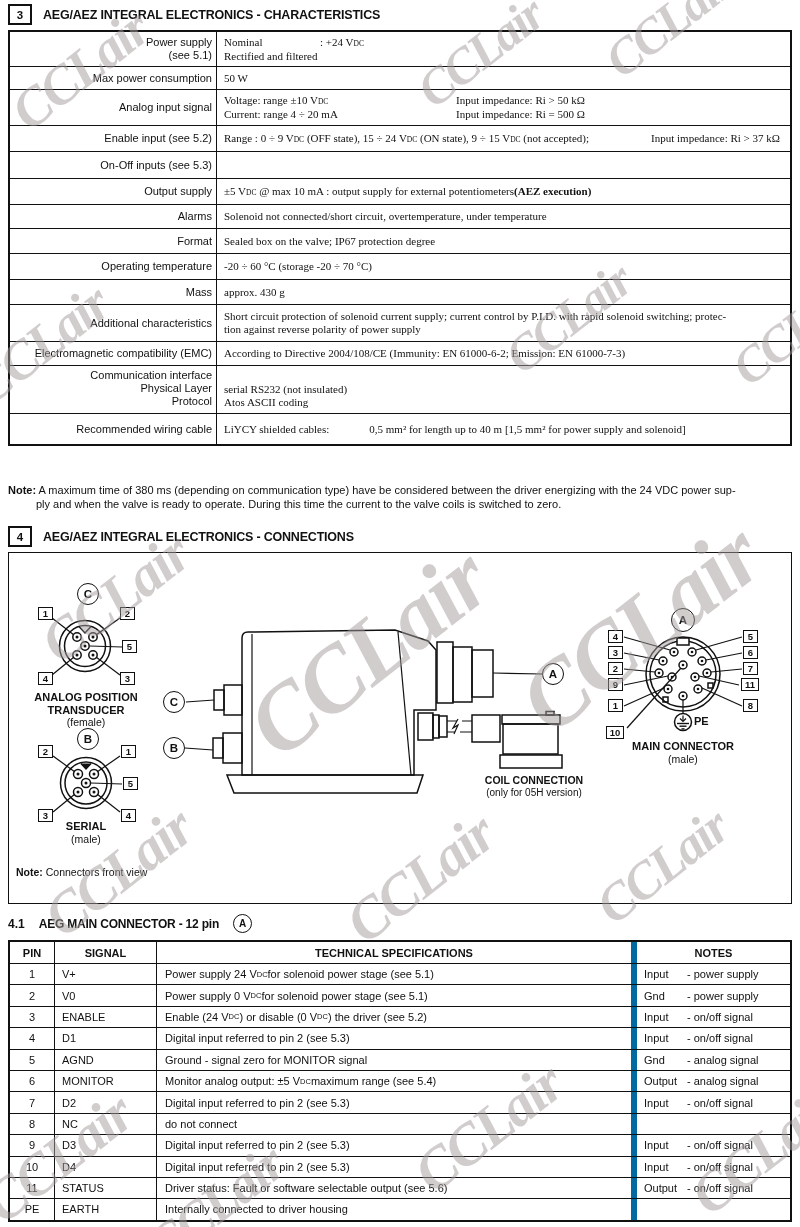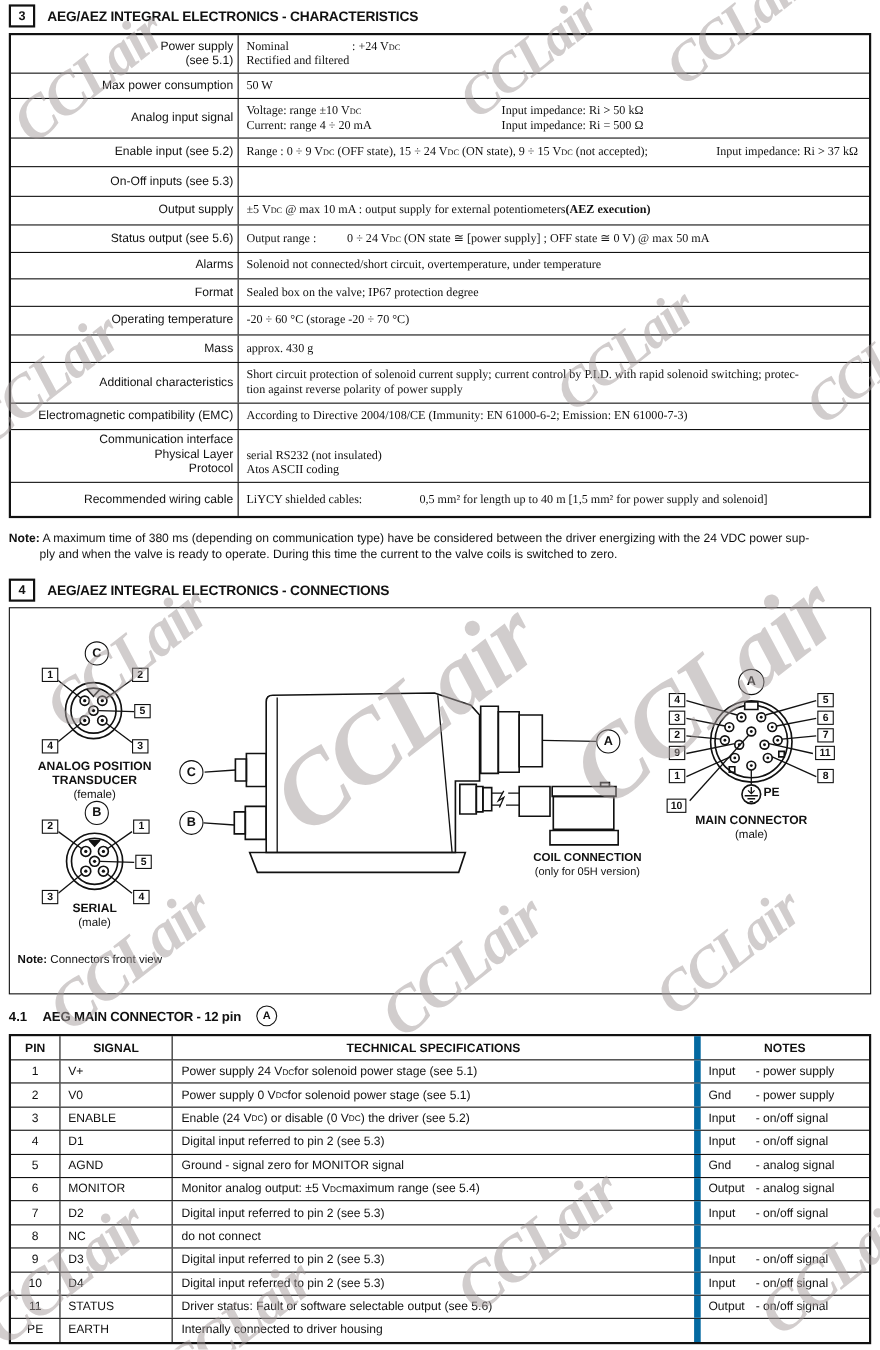--- a/index.html
+++ b/index.html
@@ -163,31 +163,20 @@
       <div class="cl">
           <div>Output supply</div>
         </div>
       <div class="cv">
         <div class="kv">
             <span>±5 V<span class="vs">DC</span> @ max 10 mA : output supply for external potentiometers </span>
             <span class="b">(AEZ execution)</span>
           </div>
       </div>
     </div>
-    <div class="crow" style="height:24px">
-      <div class="cl">
-          <div>Status output (see 5.6)</div>
-        </div>
-      <div class="cv">
-        <div class="kv">
-            <span>Output range :</span>
-            <span style="margin-left:28px">0 ÷ 24 V<span class="vs">DC</span> (ON state ≅  [power supply] ; OFF state ≅  0 V) @ max 50 mA</span>
-          </div>
-      </div>
-    </div>
     <div class="crow" style="height:23px">
       <div class="cl">
           <div>Alarms</div>
         </div>
       <div class="cv">
           <div>Solenoid not connected/short circuit, overtemperature, under temperature</div>
         </div>
     </div>
     <div class="crow" style="height:24px">
       <div class="cl">
@@ -241,21 +230,21 @@
         <div>Atos ASCII coding</div>
       </div>
     </div>
     <div class="crow" style="height:30px">
       <div class="cl">
           <div>Recommended wiring cable</div>
         </div>
       <div class="cv">
         <div class="kv">
             <span>LiYCY shielded cables:</span>
-            <span style="margin-left:52px">0,5 mm² for length up to 40 m [1,5 mm² for power supply and solenoid]</span>
+            <span style="margin-left:40px">0,5 mm² for length up to 40 m [1,5 mm² for power supply and solenoid]</span>
           </div>
       </div>
     </div>
   </div>
 
   <div class="note3">
     <div><span class="b">Note:</span> <span>A maximum time of 380 ms (depending on communication type) have be considered between the driver energizing with the 24 VDC power sup-</span></div>
     <div class="l2">ply and when the valve is ready to operate. During this time the current to the valve coils is switched to zero.</div>
   </div>
 

